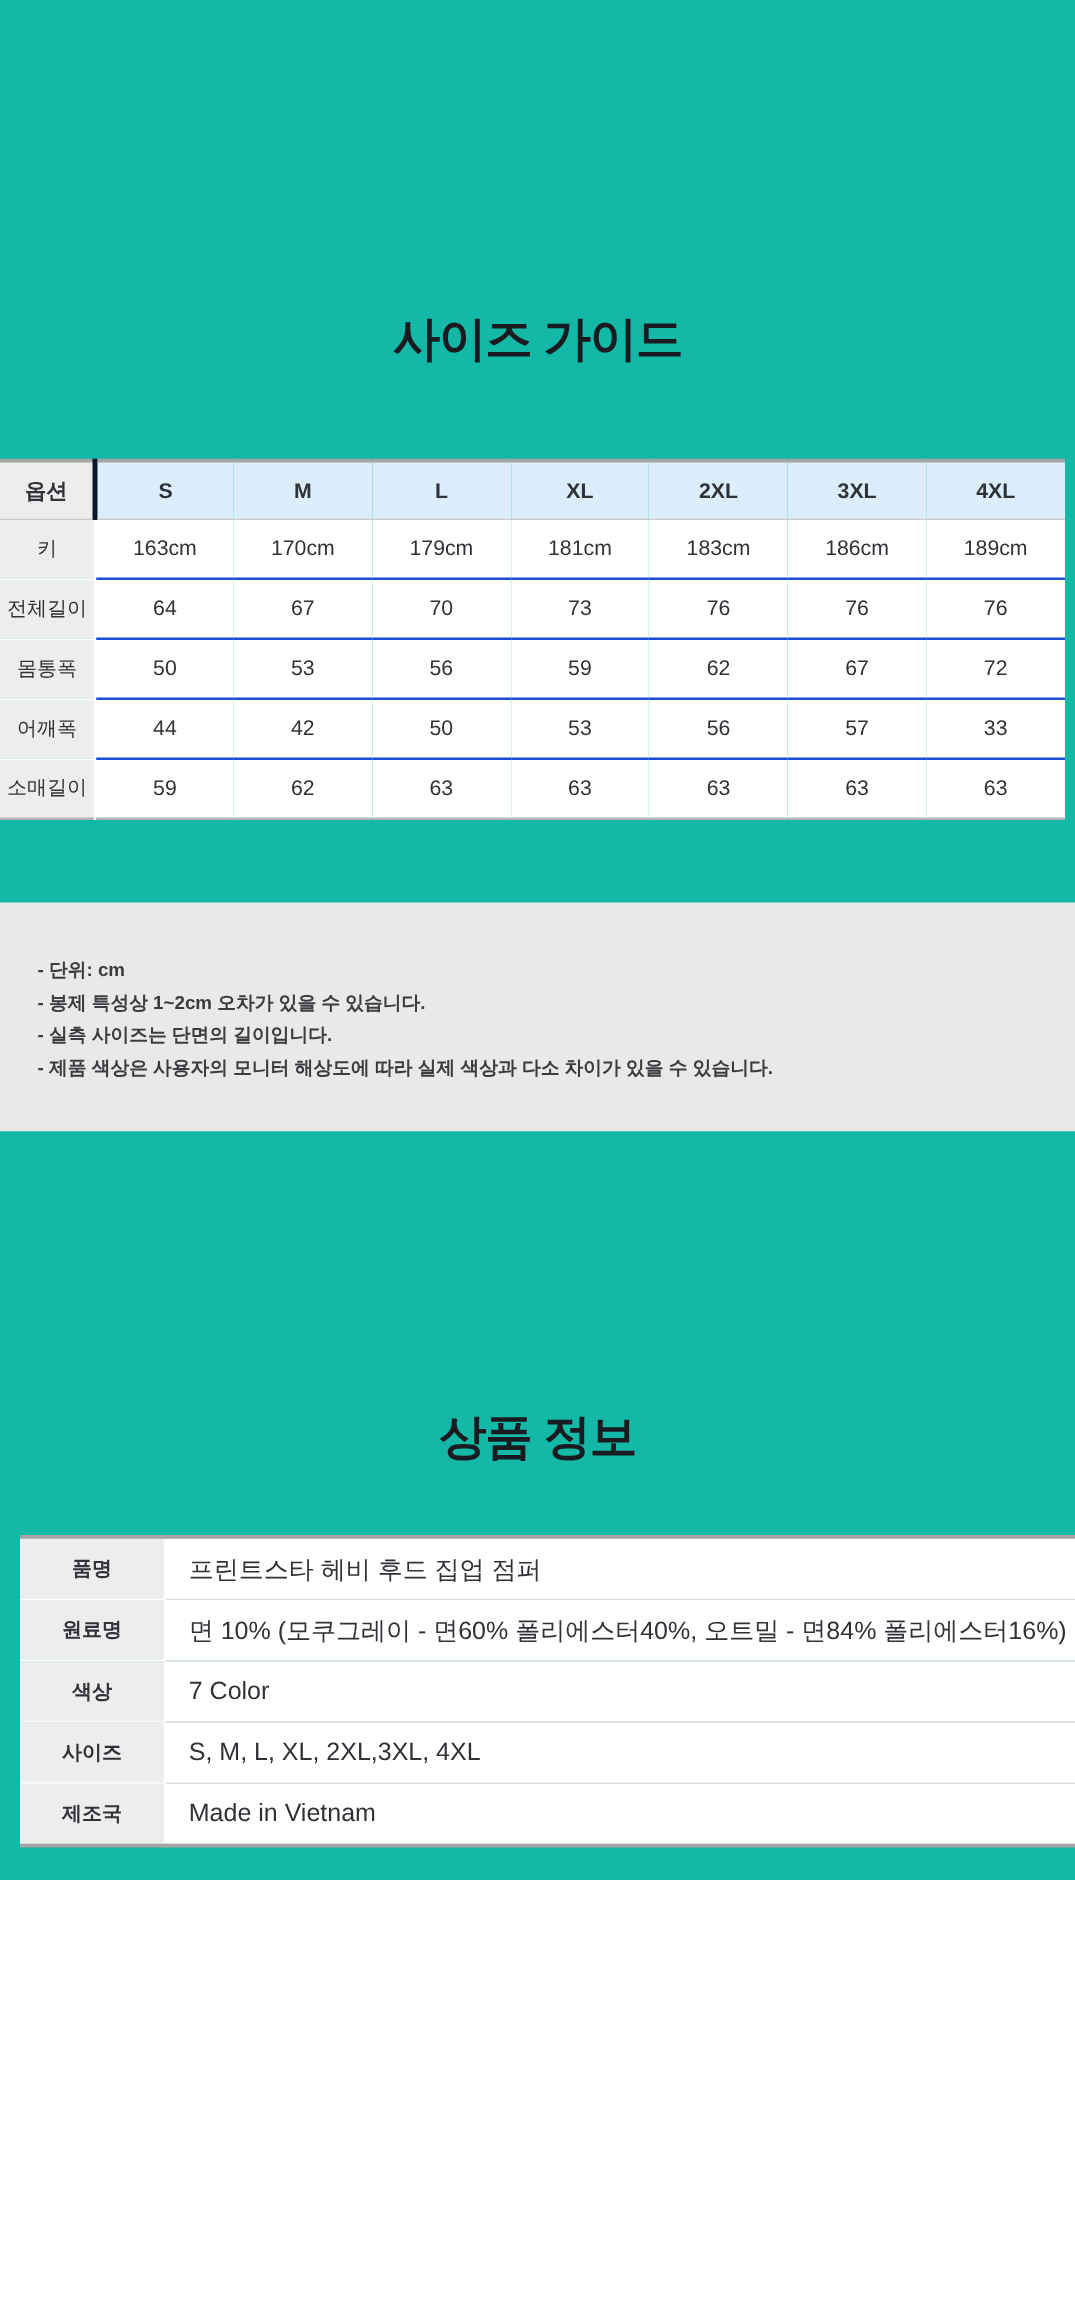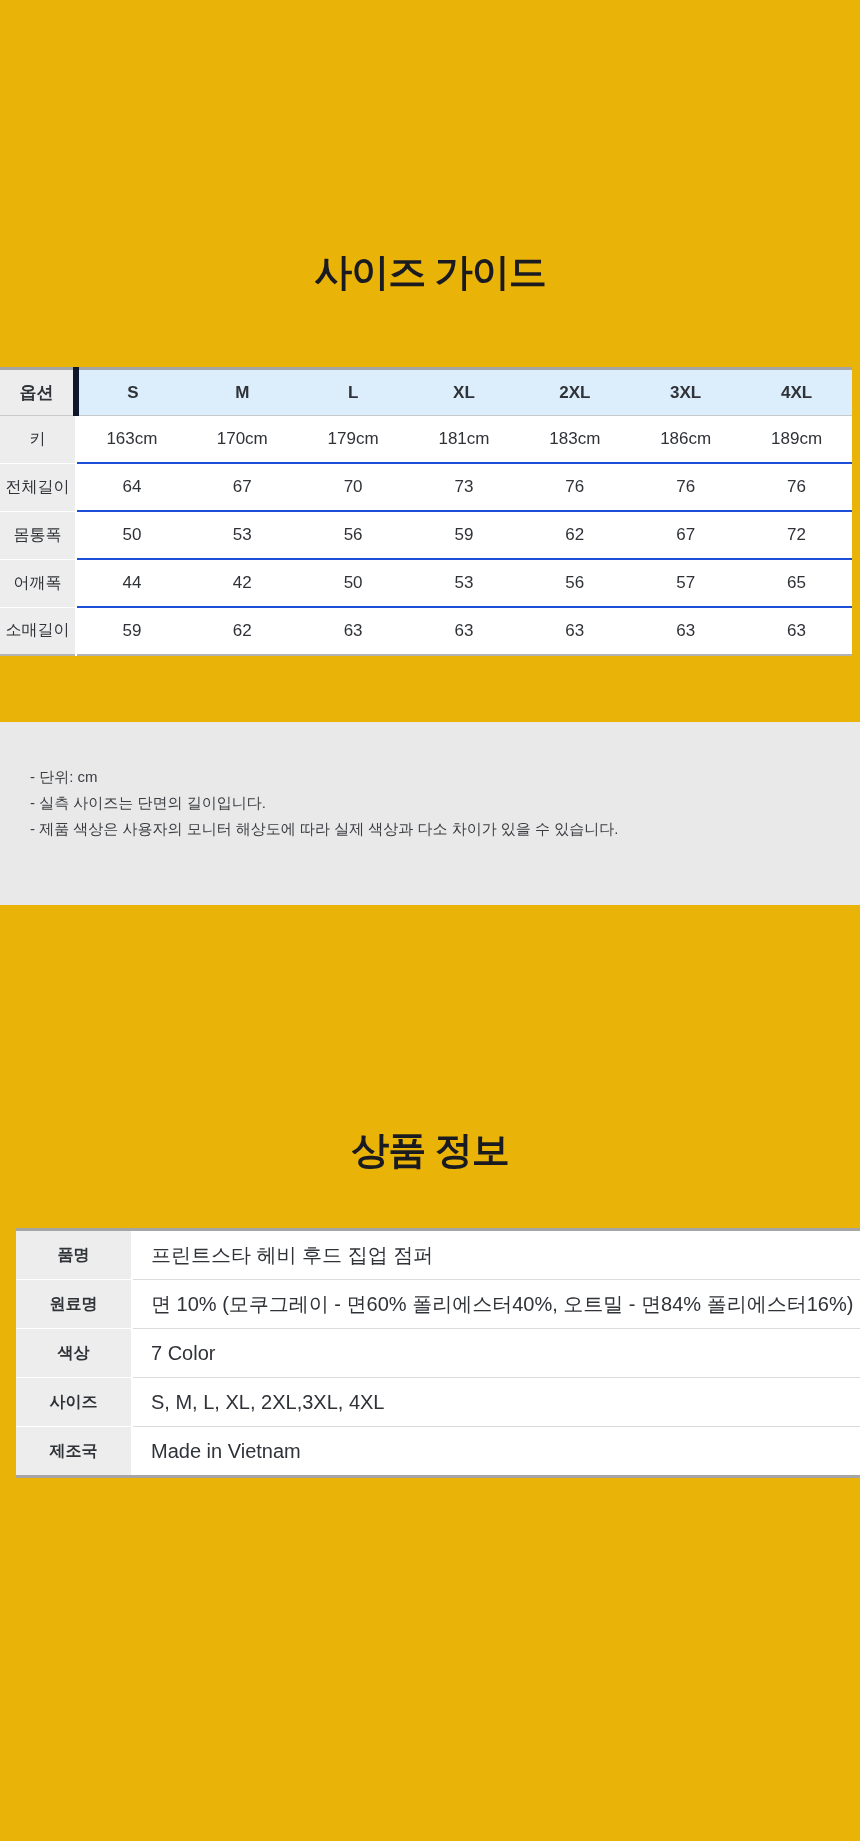--- a/index.html
+++ b/index.html
@@ -2,21 +2,21 @@
 <html><head>
 <meta charset="utf-8">
 <style>
   html,body{margin:0;padding:0;background:#ffffff;}
   body{
     width:860px;height:1841px;position:relative;
     font-family:"Liberation Sans","DejaVu Sans",sans-serif;
     color:#2f3237;
     -webkit-font-smoothing:antialiased;
   }
-  .page{position:relative;width:860px;height:1841px;background:#eab308;overflow:hidden;}
+  .page{position:relative;width:860px;height:1504px;background:#14b8a6;overflow:hidden;}
 
   .section-title{
     position:absolute;left:0;width:860px;margin:0;
     text-align:center;font-size:38px;font-weight:700;color:#191b20;
     letter-spacing:-1px;line-height:1.2;
   }
   #size-guide-title{top:250px;}
   #product-info-title{top:1128px;}
 
   
@@ -28,37 +28,38 @@
   }
   .size-table th,.size-table td{
     text-align:center;vertical-align:middle;padding:0;
     font-size:17px;color:#2f3237;
   }
   .size-table thead th{
     height:45px;background:#dceefb;font-weight:700;
     border-bottom:1px solid #c9c9c9;
   }
   .size-table thead th.corner{
-    background:#ededed;border-right:6px solid #0f172a;
+    background:#ededed;border-right:4px solid #0f172a;
   }
   .size-table tbody th{
     height:46px;background:#ededed;font-weight:400;font-size:16px;
     border-right:2px solid #ffffff;border-bottom:1px solid #ffffff;
   }
   .size-table tbody td{
     height:46px;background:#ffffff;border-bottom:2px solid #1d4ed8;
   }
   .size-table tbody tr:last-child td,
   .size-table tbody tr:last-child th{border-bottom:none;}
 
   
   .notes-box{
     position:absolute;top:722px;left:0;width:860px;height:183px;
     background:#e9e9e9;box-sizing:border-box;
     padding:42px 30px 0 30px;
+    font-weight:bold;
   }
   .notes-box ul{list-style:none;margin:0;padding:0;}
   .notes-box li{
     font-size:15px;line-height:26px;color:#3a3c40;
     white-space:nowrap;
   }
 
   
   .info-table{
     position:absolute;top:1228px;left:16px;width:852px;
@@ -142,38 +143,39 @@
           <td>72</td>
         </tr>
         <tr>
           <th>어깨폭</th>
           <td>44</td>
           <td>42</td>
           <td>50</td>
           <td>53</td>
           <td>56</td>
           <td>57</td>
-          <td>65</td>
+          <td>33</td>
         </tr>
         <tr>
           <th>소매길이</th>
           <td>59</td>
           <td>62</td>
           <td>63</td>
           <td>63</td>
           <td>63</td>
           <td>63</td>
           <td>63</td>
         </tr>
       </tbody>
   </table>
 
   <div class="notes-box">
     <ul id="notes-list">
         <li>- 단위: cm</li>
+        <li>- 봉제 특성상 1~2cm 오차가 있을 수 있습니다.</li>
         <li>- 실측 사이즈는 단면의 길이입니다.</li>
         <li>- 제품 색상은 사용자의 모니터 해상도에 따라 실제 색상과 다소 차이가 있을 수 있습니다.</li>
       </ul>
   </div>
 
   <h2 class="section-title" id="product-info-title">상품 정보</h2>
 
   <table class="info-table">
     <tbody id="info-body">
         <tr>

